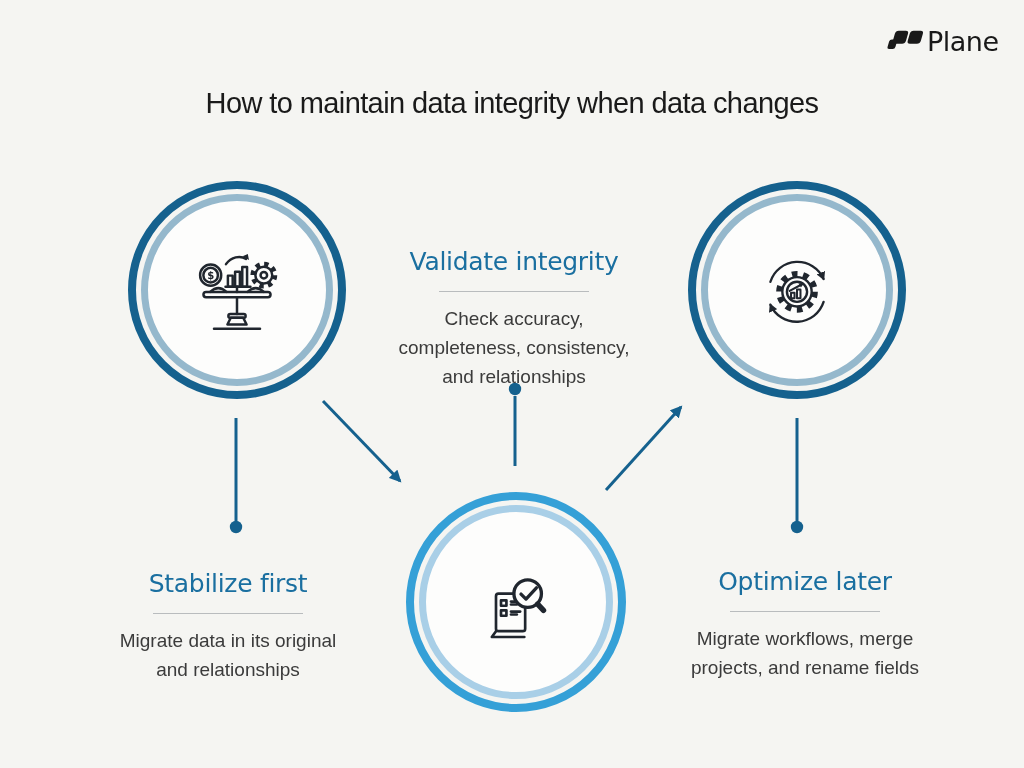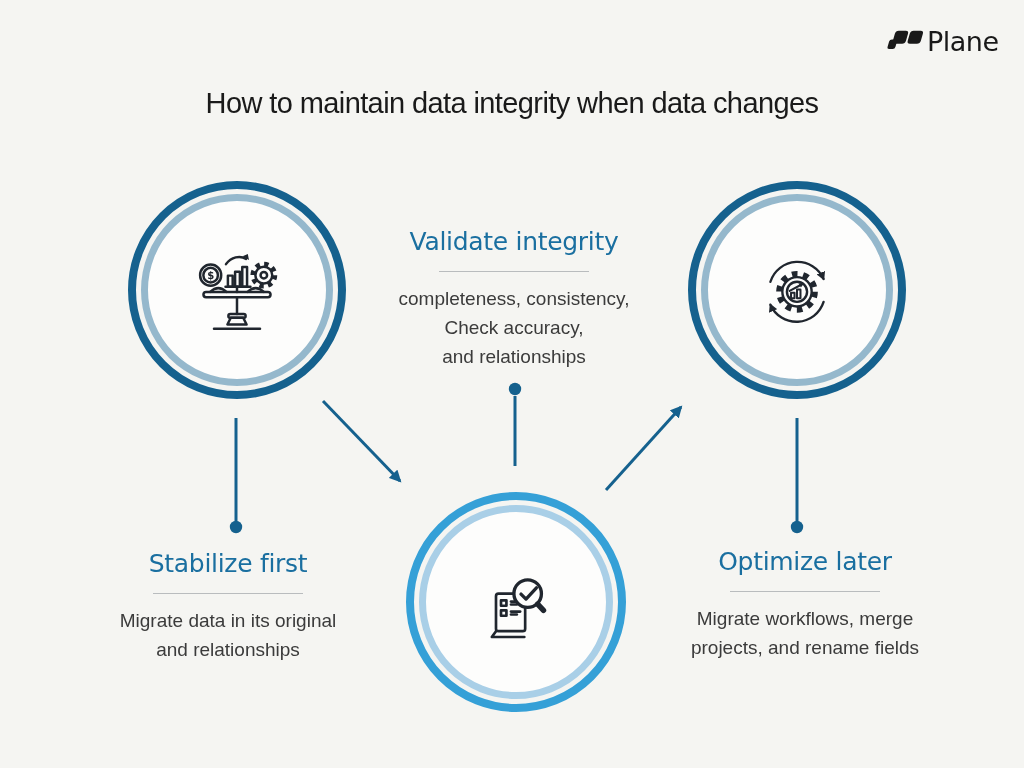--- a/index.html
+++ b/index.html
@@ -41,21 +41,21 @@
     position:absolute;inset:5px;border-radius:50%;
     border:7px solid var(--ring-dark-inner);background:var(--circle-fill);
     display:flex;align-items:center;justify-content:center;
   }
   .bright .circle-inner{border-color:var(--ring-bright-inner);}
 
   #circle-stabilize{left:128px;top:181px;width:218px;height:218px;}
   #circle-optimize{left:688px;top:181px;width:218px;height:218px;}
   #circle-validate{left:406px;top:492px;width:220px;height:220px;}
 
-  .step-label{position:absolute;text-align:center;}
+  .step-label{position:absolute;text-align:center;margin-top:20px;}
   #label-validate{left:364px;top:226px;width:300px;}
   #label-stabilize{left:78px;top:548px;width:300px;}
   #label-optimize{left:655px;top:546px;width:300px;}
 
   .step-heading{font-family:"DejaVu Sans",sans-serif;font-size:25px;line-height:32px;color:var(--heading-teal);letter-spacing:-0.3px;}
   .divider{width:150px;height:0;border-top:1.5px solid var(--divider);margin:13px auto 12px;}
   .step-body{font-size:19px;line-height:29px;color:var(--body-text);}
 
   svg.connectors{position:absolute;left:0;top:0;pointer-events:none;}
   .connector-stroke{stroke:var(--connector);stroke-width:3;fill:none;}
@@ -181,22 +181,22 @@
           <line x1="74" y1="50.5" x2="81" y2="58" stroke-width="6.5"></line>
         </g>
       </svg>
     </div>
   </div>
 
   <div id="label-validate" class="step-label">
     <div class="step-heading">Validate integrity</div>
     <div class="divider"></div>
     <div class="step-body">
+      <div>Check accuracy,</div>
       <div>completeness, consistency,</div>
-      <div>Check accuracy,</div>
       <div>and relationships</div>
     </div>
   </div>
 
   <div id="label-stabilize" class="step-label">
     <div class="step-heading">Stabilize first</div>
     <div class="divider"></div>
     <div class="step-body">
       <div>Migrate data in its original</div>
       <div>and relationships</div>

